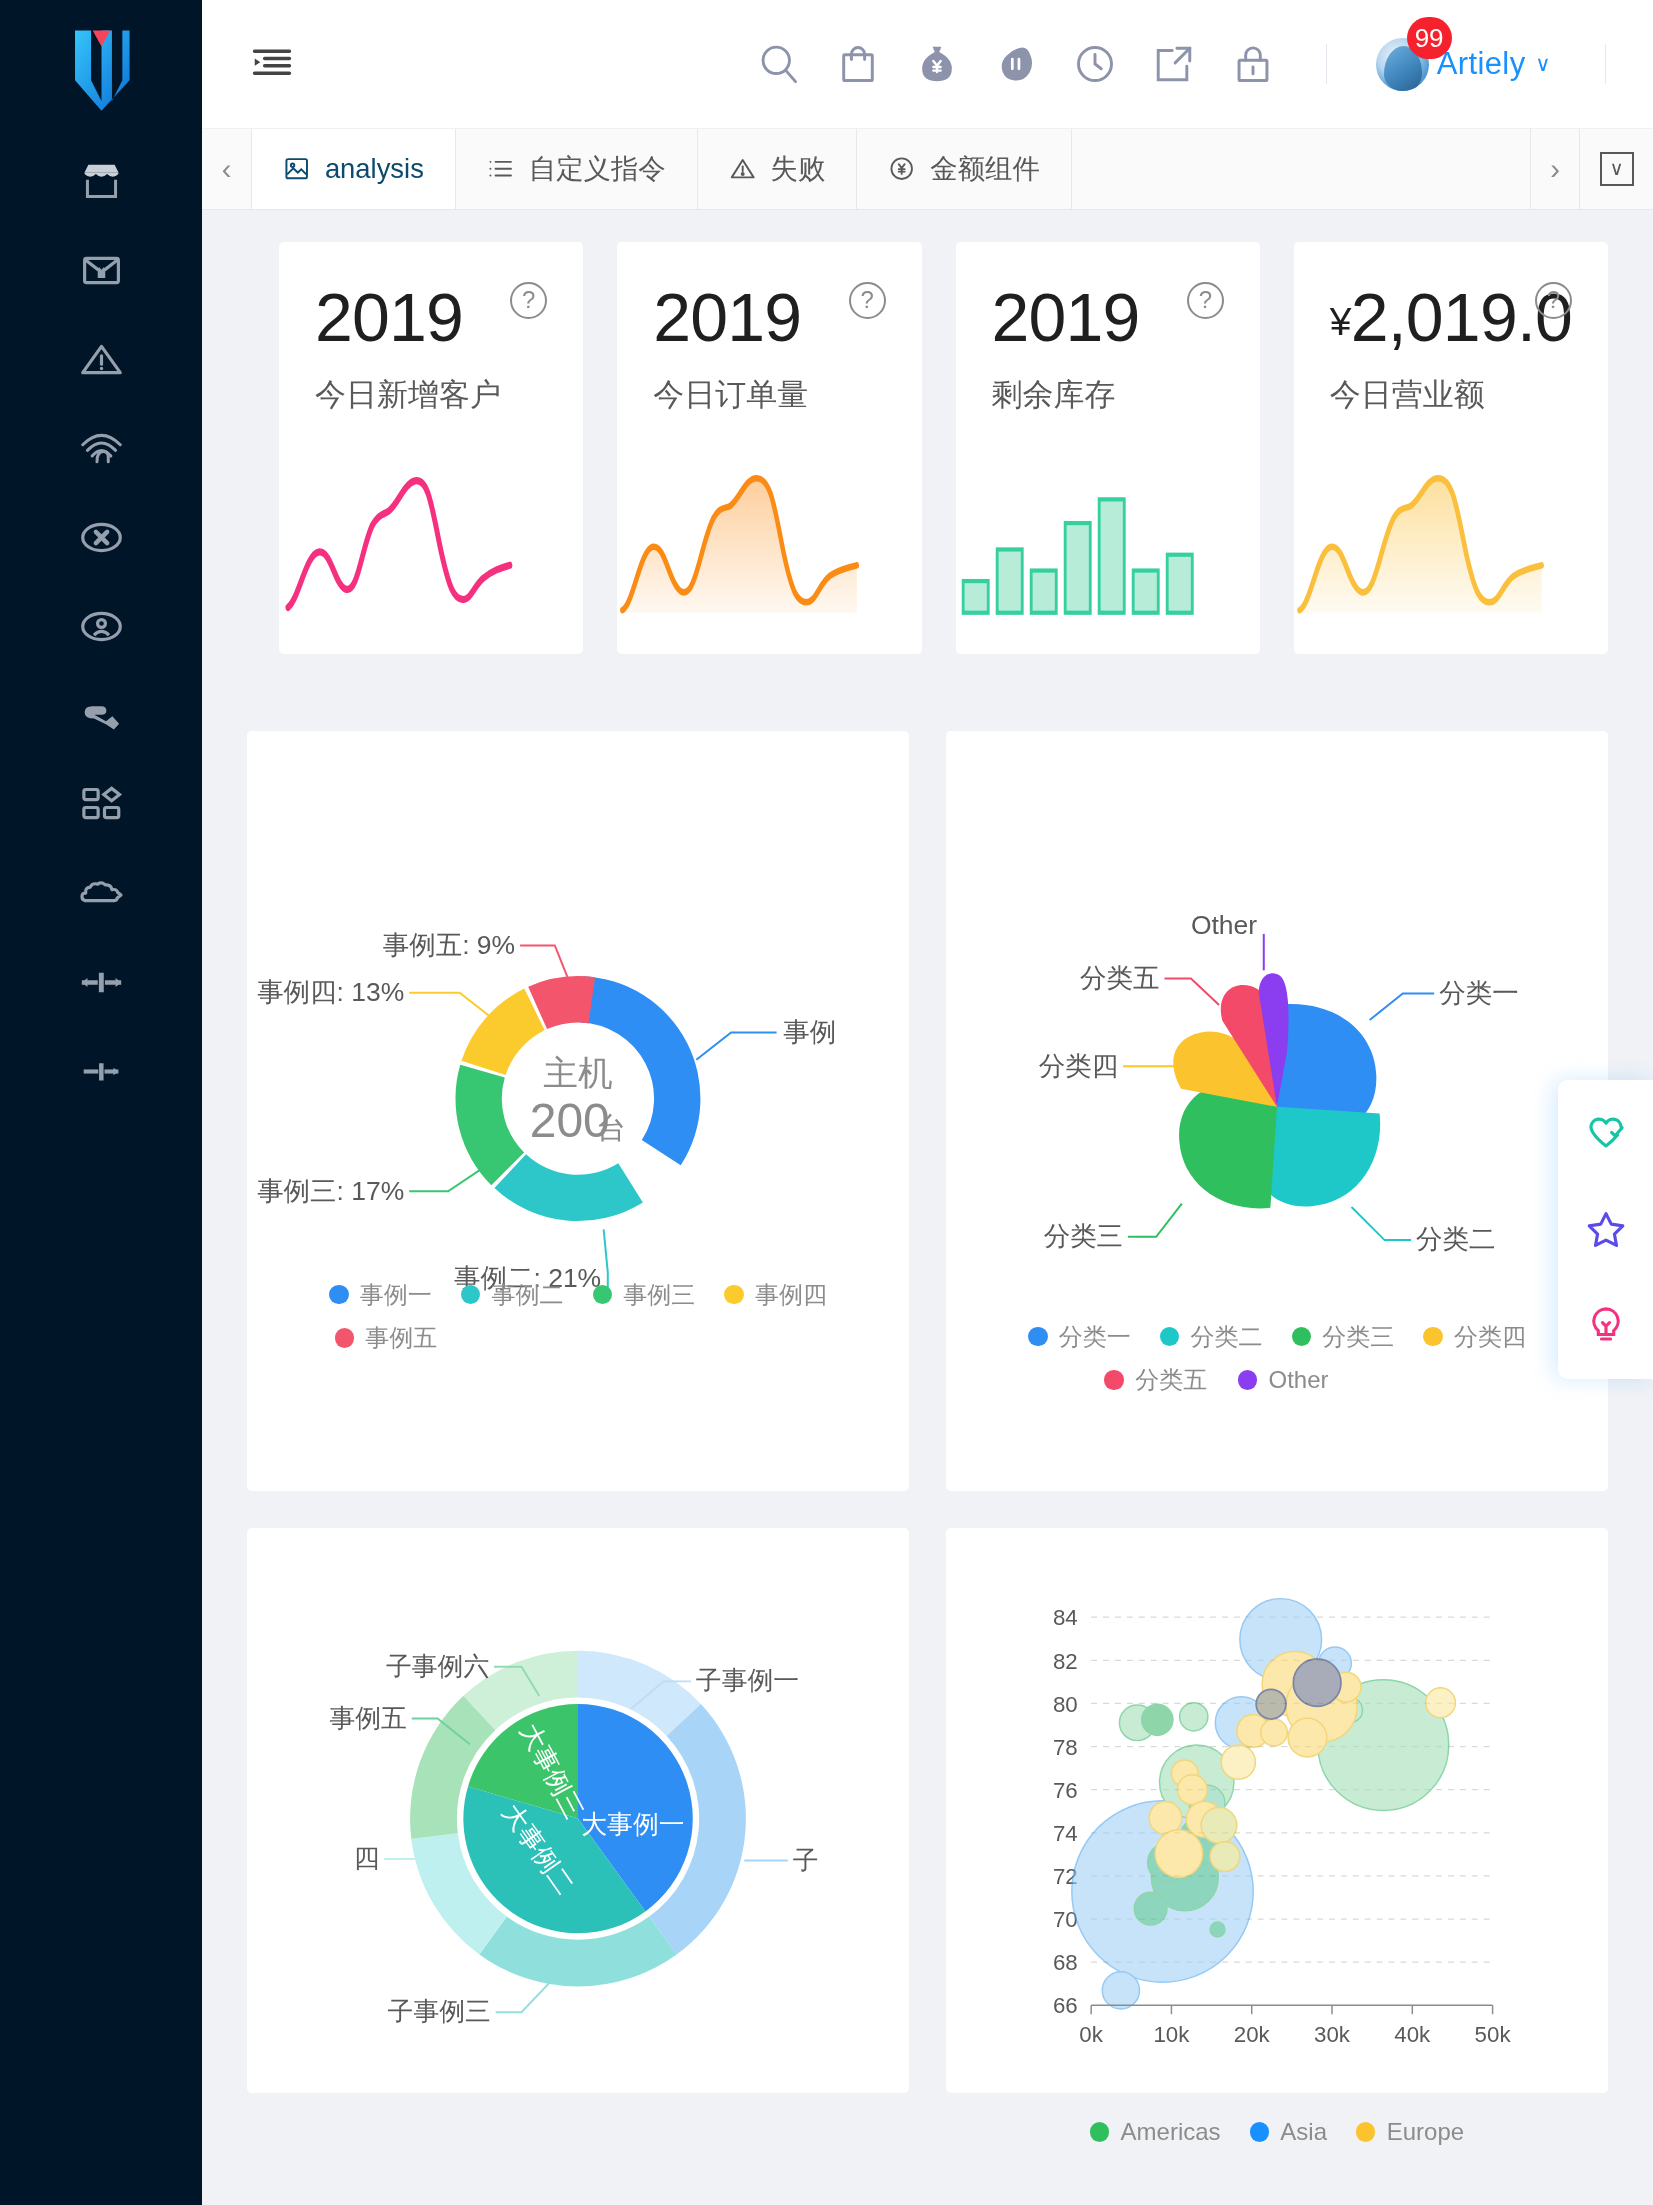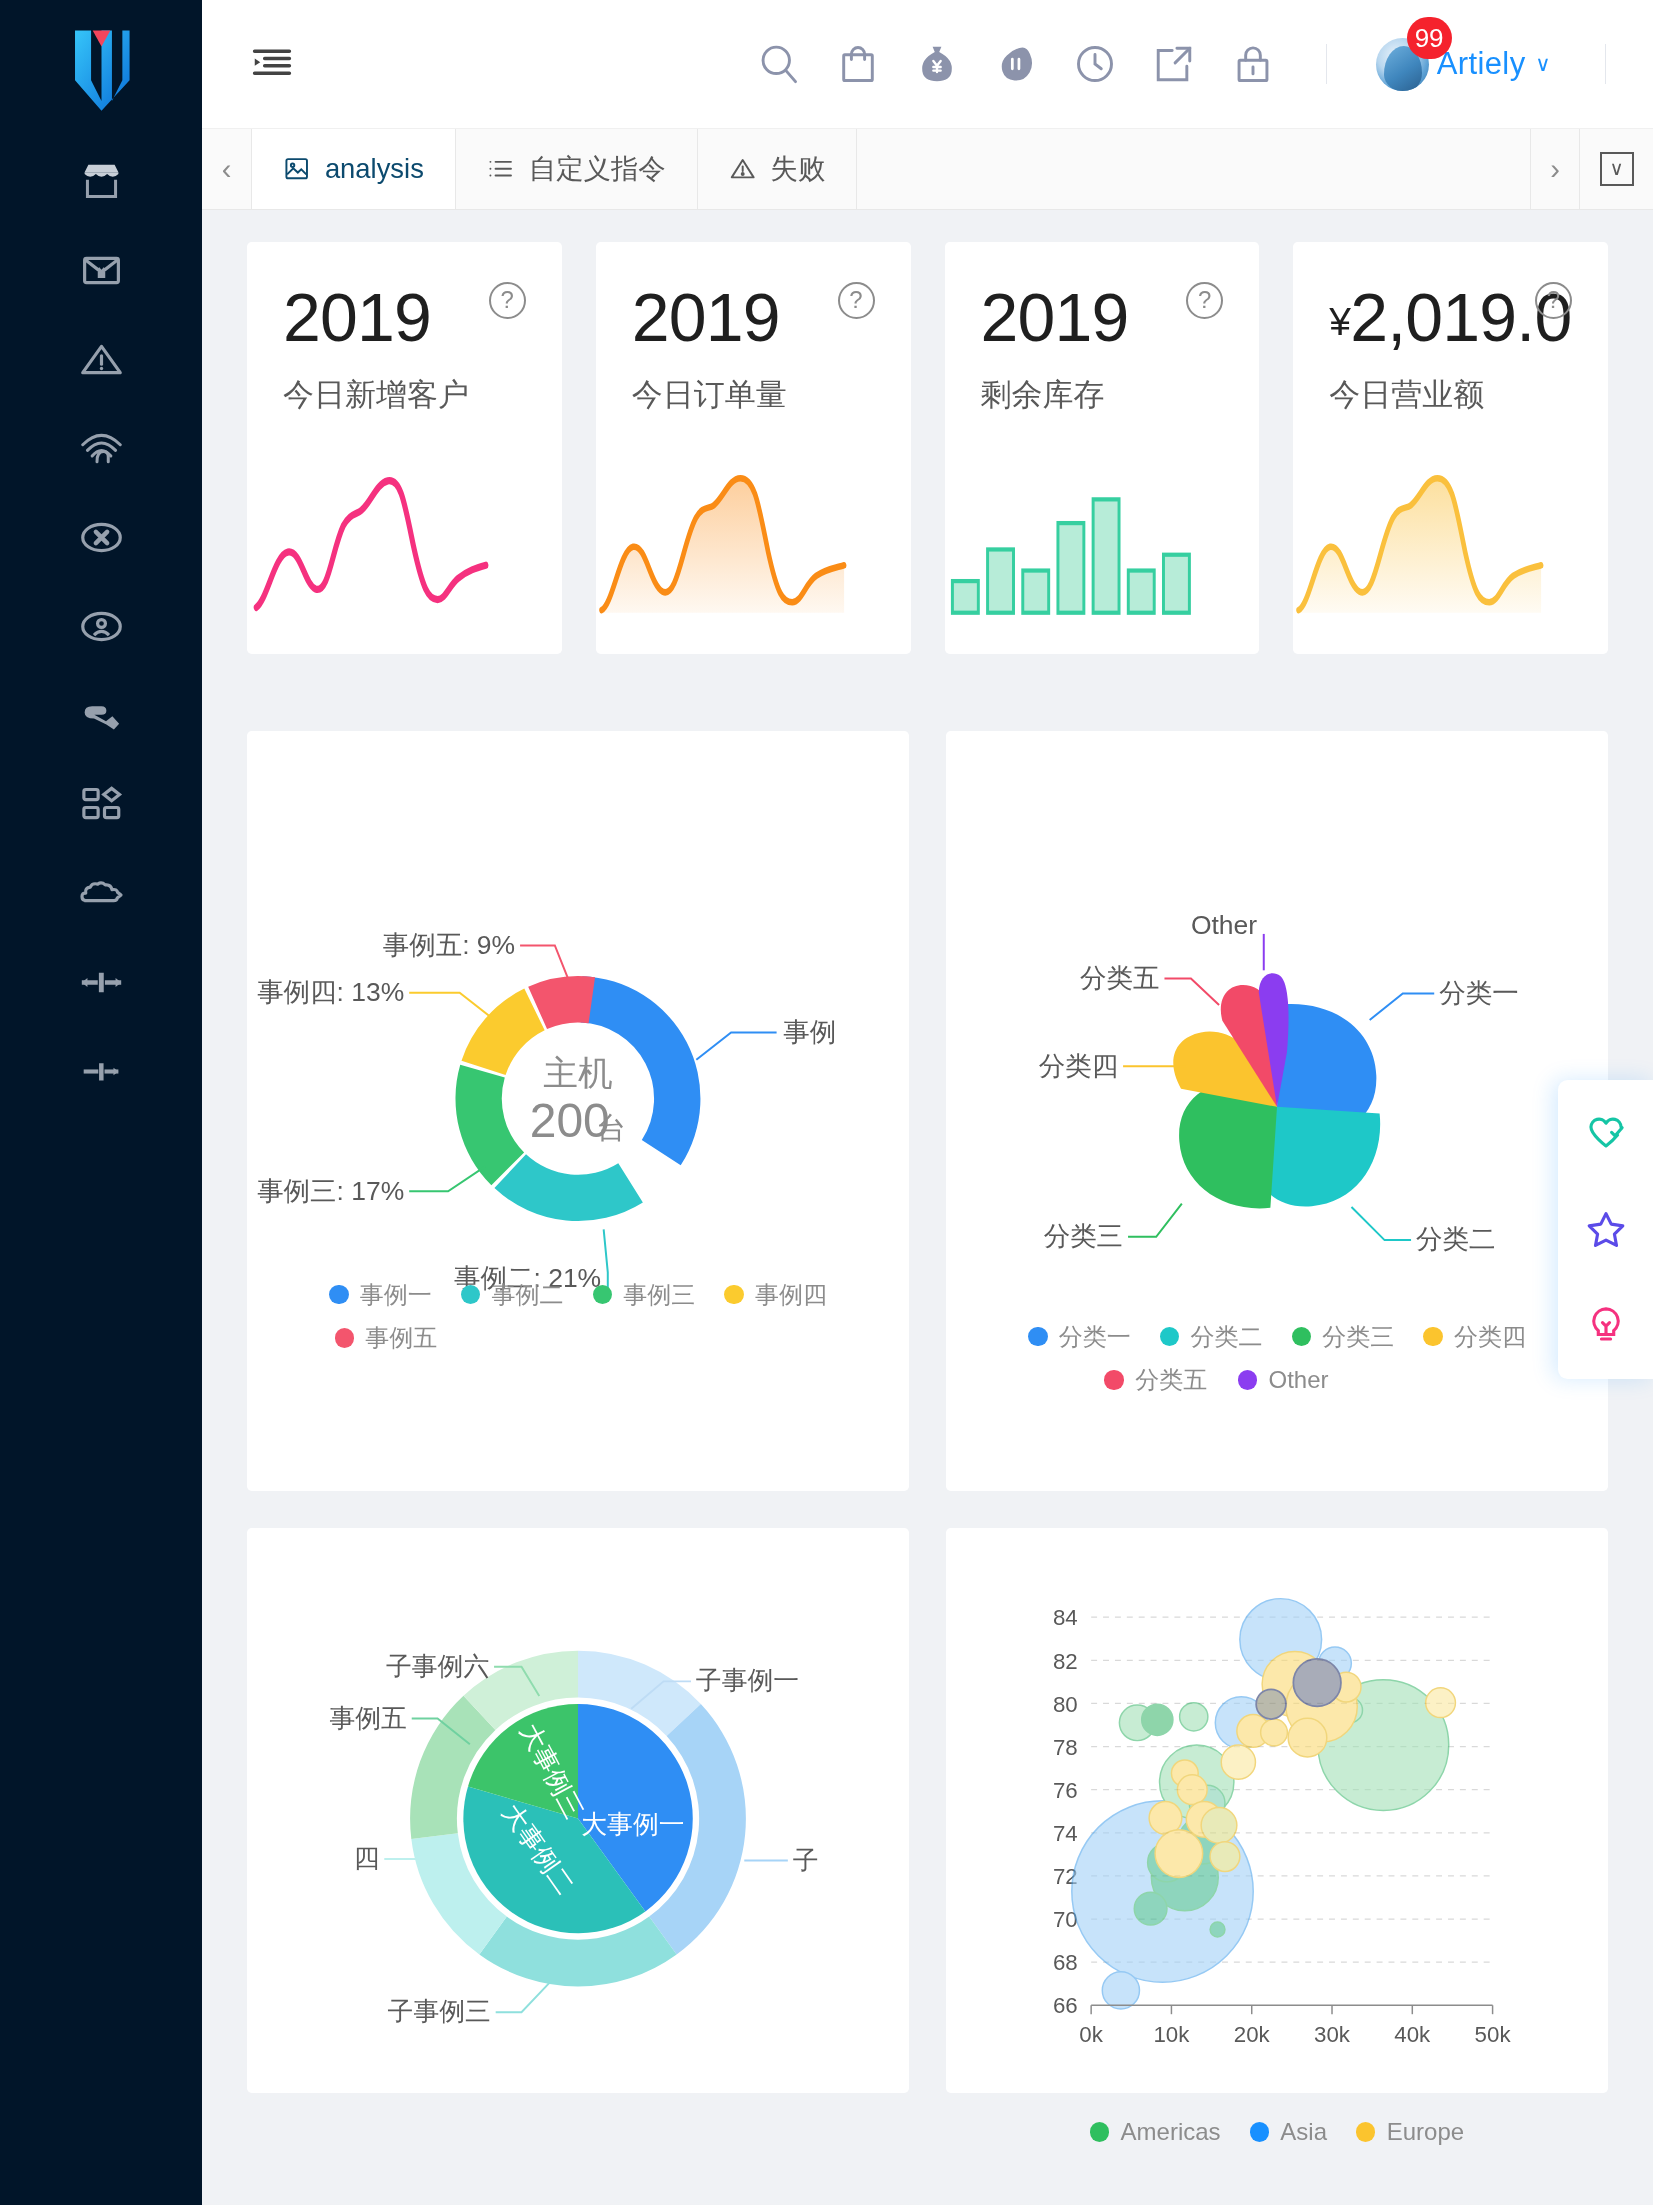--- a/index.html
+++ b/index.html
@@ -92,21 +92,21 @@
   .tab-dropdown .sq {
     width: 34px; height: 34px; border: 2.4px solid #595959;
     display: flex; align-items: center; justify-content: center;
     font-size: 19.4px; color: #595959; line-height: 1;
   }
 
   
   .content { flex: 1 1 auto; padding: 32px 45px 0 45px; overflow: hidden; position: relative; }
 
   .row { display: flex; gap: 34px; }
-  .row.stats { margin-bottom: 77px; }
+  .row.stats { margin-bottom: 77px; margin-left: 32px; }
   .card { background:#fff; border-radius: 4.8px; }
 
   .stat-card { flex: 1 1 0; height: 412px; padding: 36px 36px 0 36px; position: relative; }
   .stat-value { font-size: 68px; color: #1f1f1f; letter-spacing: -0.8px; font-weight: 400; white-space: nowrap; }
   .stat-value .cur { font-size: 39px; vertical-align: 6.5px; }
   .stat-label { font-size: 31px; color: #595959; margin-top: 18px; }
   .q-mark {
     position: absolute; top: 40px; right: 36px;
     width: 37px; height: 37px; border-radius: 50%;
     border: 2.4px solid #8c8c8c; color:#8c8c8c;
@@ -369,20 +369,29 @@
             <svg width="27.4" height="27.4" viewBox="0 0 24 24" fill="none" stroke="currentColor" stroke-width="1.7" stroke-linejoin="round">
               <path d="M12 4.4 L21.6 19.6 H2.4 Z"></path>
                 <path d="M12 10v4" stroke-linecap="round"></path>
                 <circle cx="12" cy="16.6" r=".9" fill="currentColor"></circle>
             </svg>
           </span>
           <span>失败</span>
         </div>
 
 
+        <div class="tab">
+          <span class="ticon">
+            <svg width="27.4" height="27.4" viewBox="0 0 24 24" fill="none" stroke="currentColor" stroke-width="1.6">
+              <circle cx="12" cy="12" r="9"></circle>
+              <path d="M9.4 8 L12 11.4 L14.6 8 M9.4 12.4h5.2 M9.4 14.6h5.2 M12 11.4v5.2" stroke-linecap="round"></path>
+            </svg>
+          </span>
+          <span>金额组件</span>
+        </div>
       </div>
       <div class="tab-arrow right">›</div>
       <div class="tab-dropdown">
         <span class="sq">∨</span>
       </div>
     </div>
 
     <div class="content">
 
       <div class="row stats">

